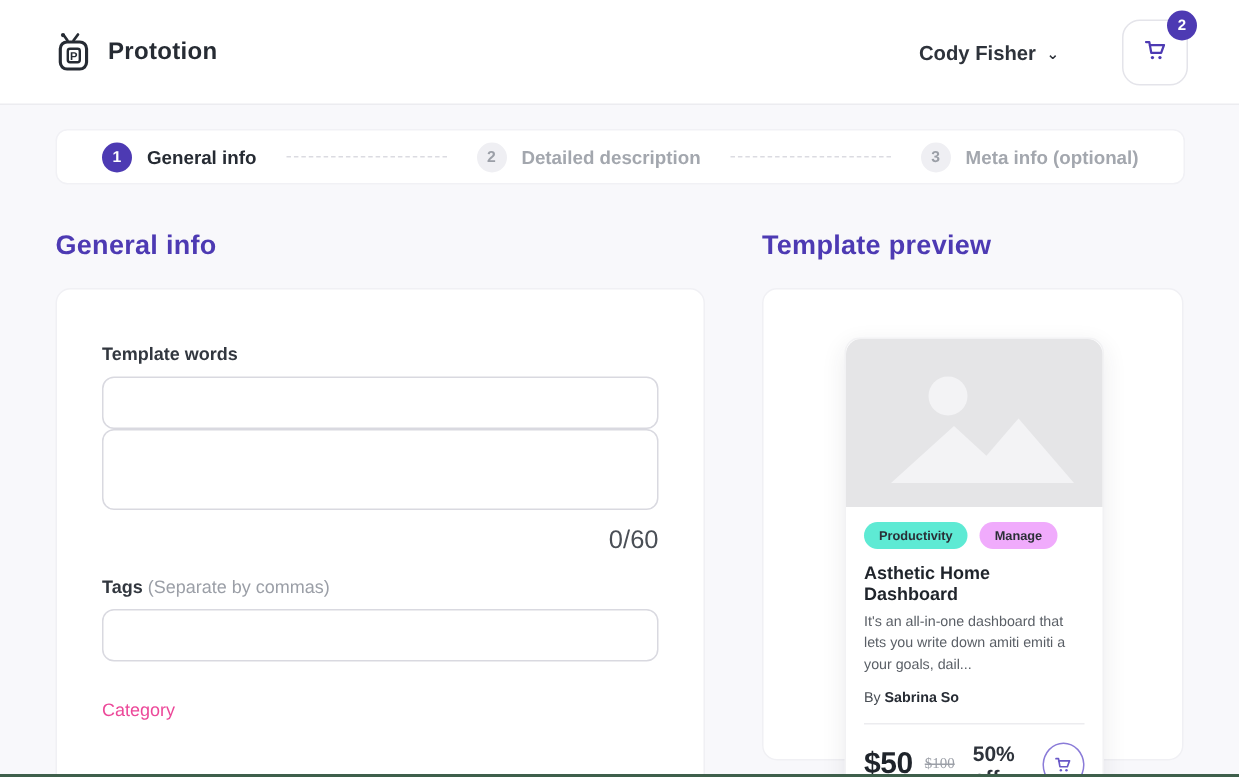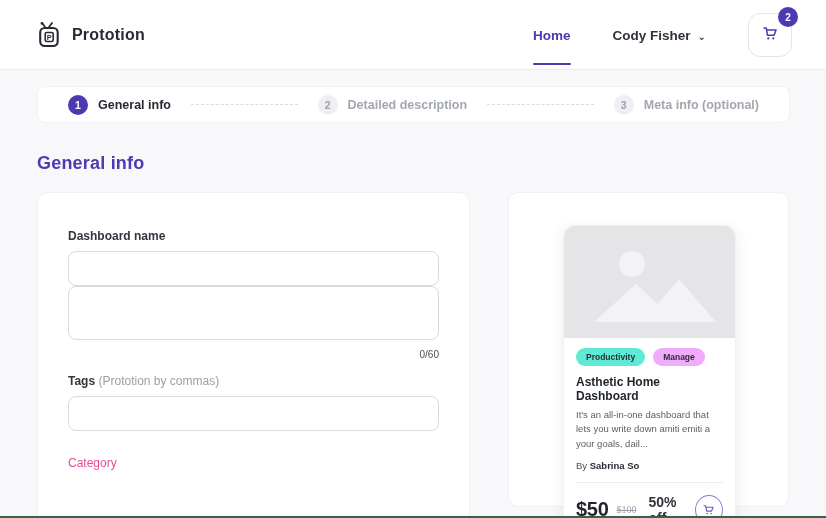--- a/index.html
+++ b/index.html
@@ -75,21 +75,21 @@
   .field-hint { font-weight:400; color:#9B9FA7; }
   .text-input {
     width:100%; height:35px; border:1px solid #D9D9E0; border-radius:8px;
     background:#fff; font-family:inherit; font-size:13px; color:#262B33; padding:0 12px; outline:none;
   }
   .text-area {
     width:100%; height:54px; border:1px solid #D9D9E0; border-radius:8px;
     background:#fff; font-family:inherit; font-size:13px; color:#262B33; padding:8px 12px;
     resize:none; outline:none;
   }
-  .counter { text-align:right; font-size:10px; color:#4A4F56; margin-top:5px; }
+  .counter { text-align:right; font-size:17px; color:#4A4F56; margin-top:5px; }
   .field-gap { margin-top:25px; }
   .field-gap-sm { margin-top:14px; }
 
   
   .preview-panel {
     position:absolute; top:192px; left:508px; width:281px; height:315px;
     background:#fff; border:1px solid #F0F0F4; border-radius:10px;
   }
   .product-card {
     position:absolute; top:32px; left:54px; width:173px;
@@ -140,23 +140,20 @@
           <circle cx="5" cy="2.4" r="1.4" fill="#262B33"></circle>
           <rect x="3.2" y="7" width="17.5" height="18" rx="4.5" stroke="#262B33" stroke-width="2.1" fill="#fff"></rect>
           <rect x="8.2" y="11.5" width="8" height="9" rx="1.5" stroke="#262B33" stroke-width="1.6" fill="#fff"></rect>
           <text x="12.2" y="18.8" font-family="Liberation Sans, sans-serif" font-size="7.5" font-weight="bold" fill="#262B33" text-anchor="middle">P</text>
         </svg>
       </span>
       <span class="logo-text">Prototion</span>
     </div>
 
     <div class="nav">
-      <div class="nav-item active">
-        <span>Home</span>
-      </div>
       <div class="nav-item user-menu">
         <span>Cody Fisher</span>
         <span class="chevron">⌄</span>
       </div>
       <div class="cart-btn">
         <span>
           <svg width="20" height="20" viewBox="0 0 20 20" fill="none">
             <path d="M4 5 h2.2 l1.3 7.2 h6.6 l1.9 -5.2 h-9.6" stroke="#4D3AB3" stroke-width="1.5" stroke-linecap="round" stroke-linejoin="round"></path>
             <circle cx="8.3" cy="15.4" r="1.1" fill="#4D3AB3"></circle>
             <circle cx="13.3" cy="15.4" r="1.1" fill="#4D3AB3"></circle>
@@ -178,32 +175,33 @@
       <span class="step-label">Detailed description</span>
     </div>
     <div class="step-connector"></div>
     <div class="step">
       <span class="step-circle">3</span>
       <span class="step-label">Meta info (optional)</span>
     </div>
   </div>
 
   <div class="section-heading" id="form-heading">General info</div>
+  <div class="section-heading" id="preview-heading">Template preview</div>
 
   <div class="form-card">
 
-    <div class="field-label">Dashboard name</div>
+    <div class="field-label">Template words</div>
     <input class="text-input" type="text" value="" style="">
 
     <textarea class="text-area" style=""></textarea>
     <div class="counter">0/60</div>
 
     <div class="field-label field-gap-sm">
       <span>Tags</span>
-      <span class="field-hint"> </span><span class="field-hint">(Prototion by commas)</span>
+      <span class="field-hint"> </span><span class="field-hint">(Separate by commas)</span>
     </div>
     <input class="text-input" type="text" value="" style="">
 
     <div class="field-label field-gap" style="font-weight:400; color:#ec4899;">Category</div>
     
   </div>
 
   <div class="preview-panel">
     <div class="product-card">
       <div class="product-image">

